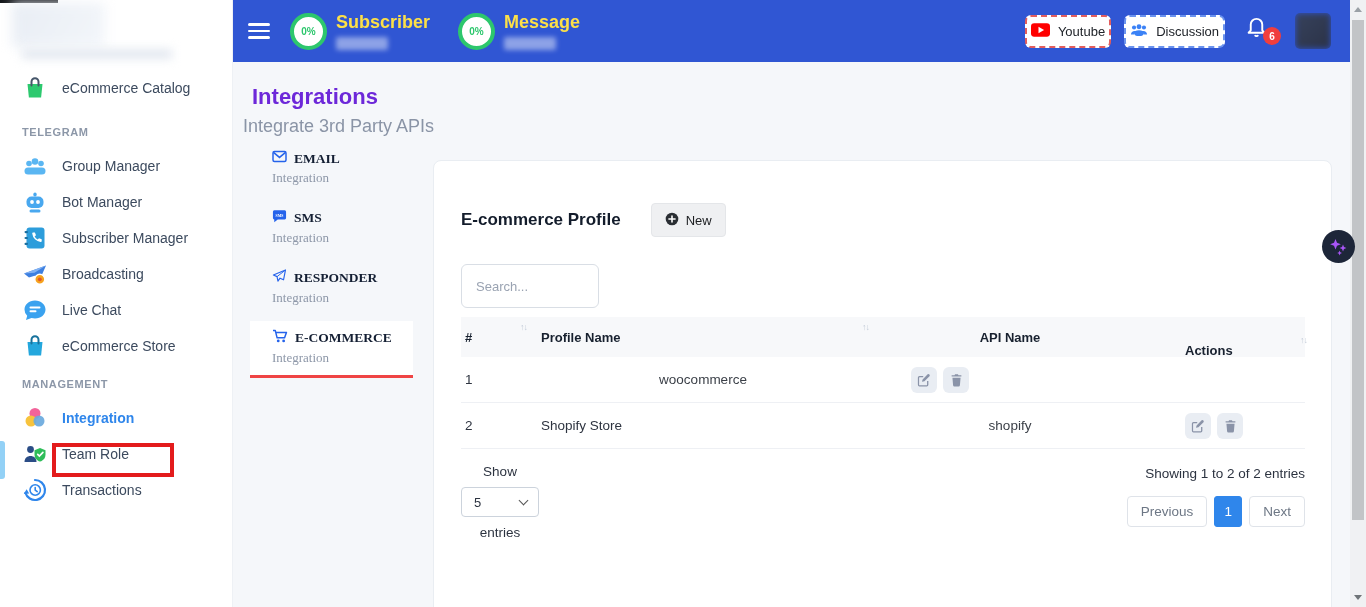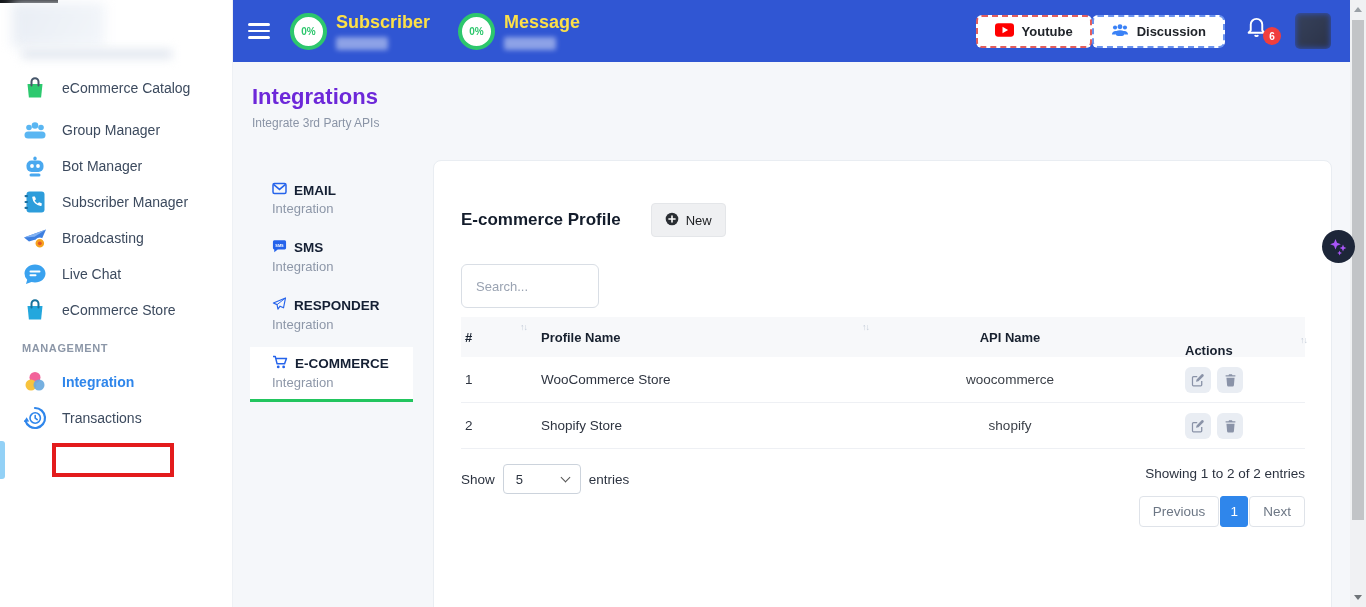--- a/index.html
+++ b/index.html
@@ -38,44 +38,44 @@
   .stat + .stat { margin-left:28px; }
   .ring { width:37px; height:37px; border-radius:50%; background:#fff; border:4px solid #2dc76d;
           display:flex; align-items:center; justify-content:center;
           font-size:10px; font-weight:bold; color:#2dc76d; }
   .stat-col { margin-left:9px; }
   .stat-label { font-size:18px; font-weight:bold; color:#fde047; }
   .stat-blur { margin-top:4px; width:52px; height:13px; border-radius:2px;
                background:rgba(255,255,255,.45); filter:blur(2.5px); }
   .tb-right { margin-left:auto; display:flex; align-items:center; }
   .tb-btn { height:33px; display:flex; align-items:center; gap:8px; background:#fff;
-            border-radius:6px; padding:0 17px; font-size:13px; font-weight:bold;
+            border-radius:6px; padding:0 4px; font-size:13px; font-weight:normal;
             color:#20242a; cursor:pointer; }
   .tb-btn.yt { border:2px dashed #e35d5d; }
-  .tb-btn.disc { border:2px dashed #6b93ee; }
+  .tb-btn.disc { border:2px dashed #6b93ee; margin-left:13px; }
   .bell-wrap { position:relative; margin-left:20px; width:30px; height:34px; cursor:pointer; }
   .badge { position:absolute; right:-6px; top:13px; min-width:18px; height:18px; border-radius:50%;
            background:#f03e3e; color:#fff; font-size:10px; font-weight:bold;
            display:flex; align-items:center; justify-content:center; }
   .avatar { margin-left:20px; margin-right:19px; width:36px; height:36px; border-radius:5px;
             overflow:hidden; cursor:pointer; }
   .avatar-blur { width:100%; height:100%; background:linear-gradient(135deg,#37425c,#2b3247); filter:blur(3px); }
 
   
   .main { position:absolute; left:233px; top:62px; width:1117px; height:545px;
           background:#f5f7fa; overflow:hidden; }
   .page-title { margin:22px 0 0 19px; font-size:22px; font-weight:bold; color:#6d28d9; }
-  .page-subtitle { margin:6px 0 0 19px; font-size:12px; color:#8a94a6; }
-
-  .subnav { position:absolute; left:17px; top:112px; width:163px; }
+  .page-subtitle { margin:6px 0 0 10px; font-size:18px; color:#8a94a6; }
+
+  .subnav { position:absolute; left:17px; top:80px; width:163px;font-family:Liberation Serif, serif; }
   .subnav-item { padding:8px 0 9px 22px; margin-bottom:6px; cursor:pointer; }
   .subnav-title { display:flex; align-items:center; gap:7px; font-size:13.5px;
                   font-weight:bold; color:#141f33; }
   .subnav-sub { margin-top:3px; font-size:13px; color:#8d97a8; }
-  .subnav-item.active { background:#fff; border-bottom:3px solid #22c55e; margin-bottom:0; }
+  .subnav-item.active { background:#fff; border-bottom:3px solid #ef4444; margin-bottom:0; }
 
   .card { position:absolute; left:200px; top:98px; width:899px; height:520px;
           background:#fff; border:1px solid #e9edf2; border-radius:8px;
           padding:0 26px 0 27px; }
   .panel-head { margin-top:42px; display:flex; align-items:center; gap:30px; }
   .panel-title { font-size:17px; font-weight:bold; color:#131c2b; }
   .new-btn { display:flex; align-items:center; gap:7px; background:#eff0f2;
              border:1px solid #e4e6e9; border-radius:4px; height:34px; padding:0 13px;
              font-size:13px; color:#1c1e21; cursor:pointer; }
   .search-input { margin-top:27px; display:block; width:138px; height:44px;
@@ -97,29 +97,29 @@
   .sort.s1 { right:6px; } .sort.s2 { right:4px; } .sort.s3 { right:0; }
   .t-row { height:46px; border-bottom:1px solid #eef0f4; font-size:13.5px; color:#2e3440; }
   .rc-num { padding-left:4px; }
   .rc-profile { padding-left:8px; }
   .rc-api { text-align:center; color:#3a3f47; }
   .rc-actions { display:flex; gap:6px; padding-left:38px; }
   .act-btn { width:26px; height:26px; border-radius:6px; background:#e9edf3;
              display:flex; align-items:center; justify-content:center; cursor:pointer; }
 
   .table-footer { display:flex; justify-content:space-between; align-items:flex-start; margin-top:15px; }
-  .tf-left { display:flex; align-items:center; gap:8px; font-size:13.5px; color:#2c3340; }
+  .tf-left { display:flex; align-items:center; gap:8px; font-size:13.5px; color:#2c3340;flex-direction:column; }
   .page-size { width:78px; height:30px; border:1px solid #ccd3dc; border-radius:4px;
                background:#fff; display:flex; align-items:center; justify-content:space-between;
                padding:0 11px 0 12px; font-size:13px; color:#2c3340; cursor:pointer; }
   .chev { width:7px; height:7px; border-right:1.6px solid #555; border-bottom:1.6px solid #555;
           transform:rotate(45deg); margin-top:-4px; }
   .tf-right { display:flex; flex-direction:column; align-items:flex-end; }
   .showing { font-size:13.5px; color:#2c3340; margin-top:2px; }
-  .pagination { display:flex; gap:1px; margin-top:15px; }
+  .pagination { display:flex; gap:7px; margin-top:15px; }
   .pg-btn { height:31px; padding:0 13px; border:1px solid #dfe3e9; border-radius:4px;
             background:#fff; color:#6d7785; font-size:13.5px; display:flex;
             align-items:center; cursor:pointer; }
   .pg-current { width:28px; justify-content:center; background:#2f86eb; color:#fff;
                 border:1px solid #2f86eb; border-radius:3px; }
 
   
   .scrollbar { position:absolute; right:0; top:0; width:16px; height:607px;
                background:#f0f1f3; z-index:9; }
   .sb-thumb { position:absolute; left:2px; top:20px; width:12px; height:500px; background:#c2c4c7; }
@@ -148,20 +148,21 @@
     <div class="side-item catalog">
       <span class="sicon">
         <svg width="26" height="26" viewBox="0 0 26 26">
             <path d="M5.5 9h15l-1.4 13.5H6.9z" fill="#2dc96f"></path>
             <path d="M9.5 10.5V6.8a3.5 3.5 0 0 1 7 0v3.7" fill="none" stroke="#46566a" stroke-width="2" stroke-linecap="round"></path>
           </svg>
       </span>
       <span class="txt">eCommerce Catalog</span>
     </div>
 
+    <div class="section-label">TELEGRAM</div>
 
     <div class="side-item">
       <span class="sicon">
         <svg width="26" height="26" viewBox="0 0 26 26" fill="#5ab6f2">
             <circle cx="7" cy="10.5" r="2.8"></circle>
             <circle cx="19" cy="10.5" r="2.8"></circle>
             <circle cx="13" cy="8.5" r="3.3"></circle>
             <rect x="2.5" y="14.5" width="21" height="7" rx="3.5"></rect>
           </svg>
       </span>
@@ -226,20 +227,31 @@
 
     <div class="side-item active">
       <span class="sicon">
         <svg width="26" height="26" viewBox="0 0 26 26">
             <circle cx="13" cy="8.5" r="5.5" fill="#f2639a"></circle>
             <circle cx="9" cy="16" r="5.5" fill="#f7c33d"></circle>
             <circle cx="17" cy="16" r="5.5" fill="#6aa9dd" fill-opacity=".92"></circle>
           </svg>
       </span>
       <span class="txt">Integration</span>
+    </div>
+    <div class="side-item">
+      <span class="sicon">
+        <svg width="26" height="26" viewBox="0 0 26 26">
+            <circle cx="8.5" cy="8.5" r="3.4" fill="#2b4d86"></circle>
+            <path d="M2.5 21c0-4 2.8-6 6-6s6 2 6 6z" fill="#2b4d86"></path>
+            <path d="M18 7l5.5 2.2v4.2c0 3.8-2.2 6-5.5 7.1-3.3-1.1-5.5-3.3-5.5-7.1V9.2z" fill="#2ebd59"></path>
+            <path d="M15.7 13.3l1.7 1.7 3.5-3.6" stroke="#fff" stroke-width="1.7" fill="none" stroke-linecap="round"></path>
+          </svg>
+      </span>
+      <span class="txt">Team Role</span>
     </div>
     <div class="side-item">
       <span class="sicon">
         <svg width="26" height="26" viewBox="0 0 26 26">
             <path d="M13 3a10 10 0 1 1-9.6 12.8" fill="none" stroke="#2f86eb" stroke-width="2.2" stroke-linecap="round"></path>
             <path d="M4.6 12.2L1.8 17l5.4-.4z" fill="#2f86eb"></path>
             <circle cx="13.2" cy="13" r="5.2" fill="none" stroke="#2f86eb" stroke-width="1.6"></circle>
             <path d="M13.2 10.6V13l2 1.6" stroke="#2f86eb" stroke-width="1.6" fill="none" stroke-linecap="round"></path>
           </svg>
       </span>
@@ -394,21 +406,20 @@
           <span>API Name</span>
         </div>
         <div class="hcell hc-actions">
           <span>Actions</span>
           <span class="sort s3">↑↓</span>
         </div>
       </div>
 
       <div class="t-row">
         <div class="rc-num">1</div>
-        <div class="rc-profile">WooCommerce Store</div>
         <div class="rc-api">woocommerce</div>
         <div class="rc-actions">
           <span class="act-btn">
             <svg width="14" height="14" viewBox="0 0 16 16" fill="#8a93a8">
                 <path d="M12.2 1.5a1.5 1.5 0 0 1 2.1 2.1L8.5 9.4l-2.8.7.7-2.8z"></path>
                 <path d="M13 9.2v4.3a1.8 1.8 0 0 1-1.8 1.8H2.8A1.8 1.8 0 0 1 1 13.5V5.1a1.8 1.8 0 0 1 1.8-1.8h4.3v1.5H3a.6.6 0 0 0-.6.6v7.9a.6.6 0 0 0 .6.6h7.9a.6.6 0 0 0 .6-.6V9.2z"></path>
               </svg>
           </span>
           <span class="act-btn">
             <svg width="13" height="14" viewBox="0 0 16 16" fill="#8a93a8">

